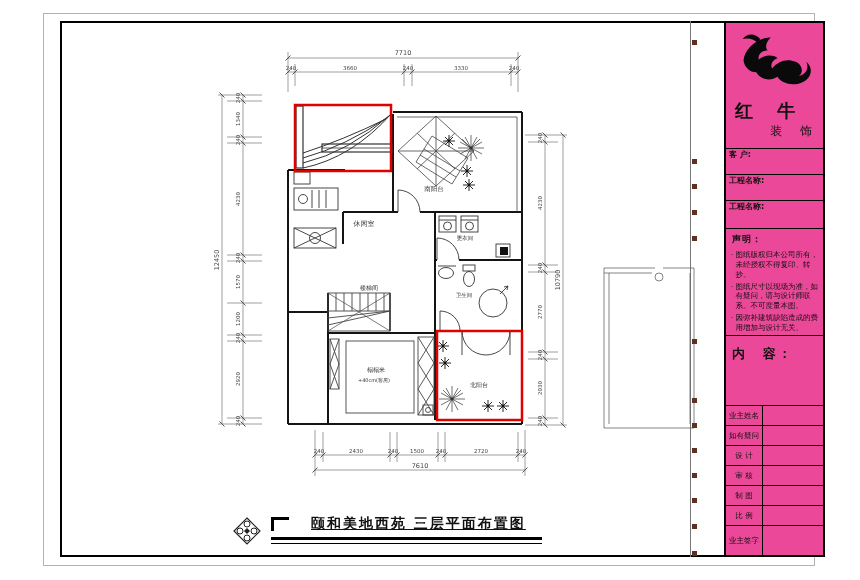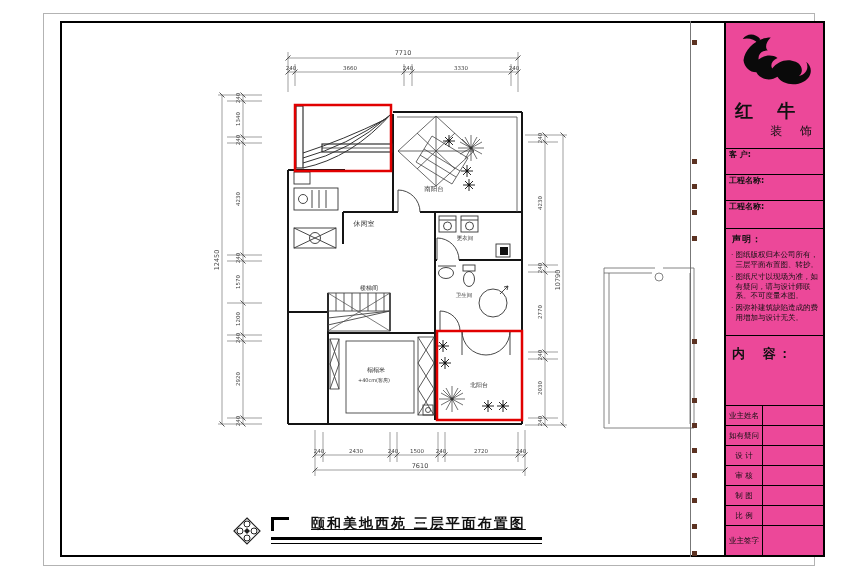--- a/index.html
+++ b/index.html
@@ -291,21 +291,21 @@
     <span class="val"></span>
   </div>
   <div class="tb-field f3">
     <span class="lab">工程名称:</span>
     <span class="val"></span>
   </div>
 
   <div class="tb-stmt">
     <div class="stmt-h">声明：</div>
     <div class="stmt-i">
-        <span>图纸版权归本公司所有，三层平面布置图、转抄。</span>
+        <span>图纸版权归本公司所有，未经授权不得复印、转抄。</span>
       </div>
     <div class="stmt-i">
         <span>图纸尺寸以现场为准，如有疑问，请与设计师联系。不可度量本图。</span>
       </div>
     <div class="stmt-i">
         <span>因弥补建筑缺陷造成的费用增加与设计无关。</span>
       </div>
   </div>
 
   <div class="tb-content">内 容:</div>

